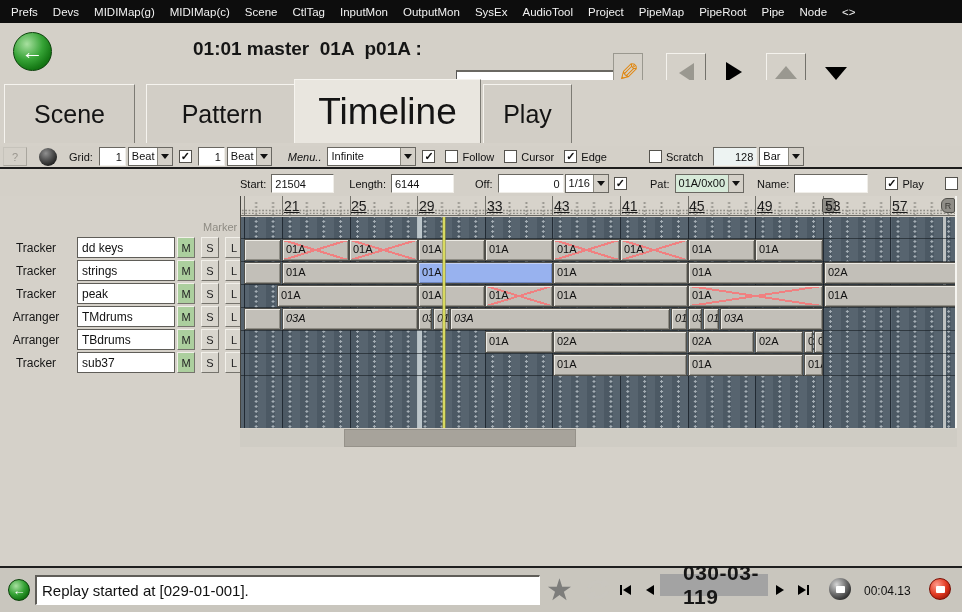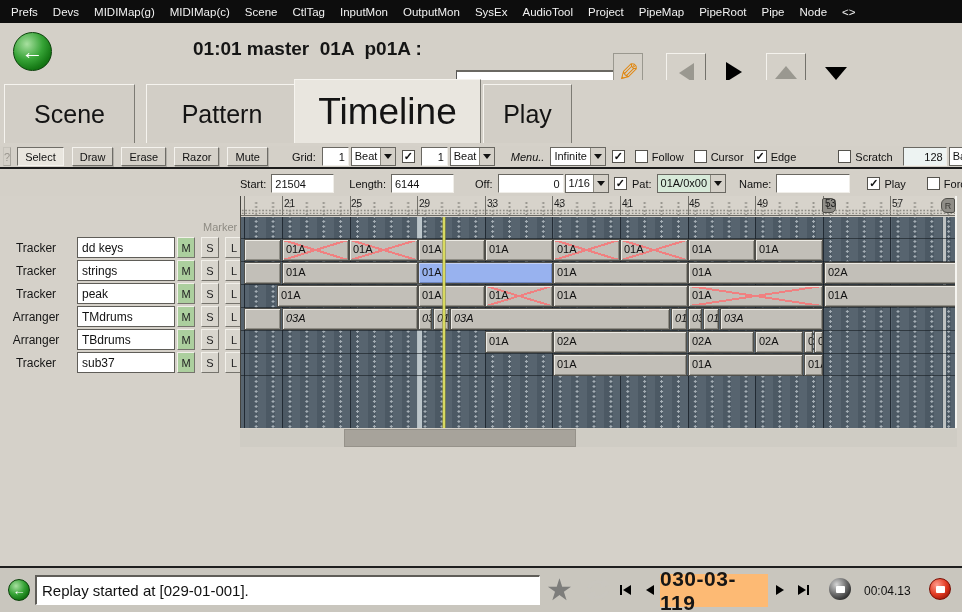--- a/index.html
+++ b/index.html
@@ -94,21 +94,21 @@
   #grid { position:absolute; left:240px; top:0; width:717px; height:232px;
     border-left:1px solid #45443f; border-right:2px solid #f5f4f0; }
   #ruler { position:absolute; left:0; top:0; width:714px; height:20px; background:#d7d3cb;
     border-bottom:1px solid #6e6c66;
     background-image:repeating-linear-gradient(90deg, #74726b 0 1px, transparent 1px 67.6px);
     background-position:41px 0; }
   #ruler::before { content:""; position:absolute; left:0; bottom:1px; width:100%; height:5px;
     background-image:radial-gradient(circle, #8f8d86 0.8px, transparent 1.2px); background-size:3.4px 3px; }
   #ruler::after { content:""; position:absolute; left:0; top:5px; width:100%; height:14px;
     background-image:radial-gradient(circle, #96948d 0.9px, transparent 1.3px); background-size:16.9px 4px; background-position:40.5px 0; }
-  .ruler-num { position:absolute; top:2px; font-size:10px; color:#1c1c1c; z-index:3; }
+  .ruler-num { position:absolute; top:2px; font-size:14px; color:#1c1c1c; z-index:3;text-decoration:underline; }
   .ruler-marker { position:absolute; top:2px; width:14px; height:15px; background:#8f8d87; border:1px solid #504f4a;
     border-radius:2px 5px 5px 2px; z-index:2; color:#3c3b37; font-size:9px; display:flex; align-items:center; justify-content:center; }
   #grid-body { position:absolute; left:0; top:21px; width:714px; height:211px; background-color:#4c5964; overflow:hidden;
     background-image:
       radial-gradient(circle, rgba(170,179,186,0.95) 1px, transparent 1.45px),
       repeating-linear-gradient(90deg, rgba(24,32,40,0.85) 0 1px, transparent 1px 67.6px),
       repeating-linear-gradient(90deg, #57646f 0 8.45px, #4c5964 8.45px 16.9px);
     background-size:16.9px 5px, auto, auto;
     background-position:40.5px 2px, 41px 0, 0 0; }
   #cursor-col { position:absolute; top:0; width:5px; height:211px; background:rgba(208,217,221,0.85); z-index:1; }
@@ -135,22 +135,22 @@
     border:1px solid #fff; border-top:2px solid #5f5d58; border-left:2px solid #5f5d58; font-size:15px; padding:0 5px;
     font-family:"Liberation Sans",sans-serif; color:#111; }
   #star-icon { position:absolute; left:546px; top:4px; font-size:30px; color:#7d7d7b; cursor:pointer; }
   #sync-icon { position:absolute; left:583px; top:9px; cursor:pointer; }
   .t-ctl { position:absolute; display:flex; align-items:center; gap:1px; cursor:pointer; }
   .t-bar { width:2px; height:10px; background:#000; }
   .t-tri-l { width:0; height:0; border-right:8px solid #000; border-top:5px solid transparent; border-bottom:5px solid transparent; }
   .t-tri-r { width:0; height:0; border-left:8px solid #000; border-top:5px solid transparent; border-bottom:5px solid transparent; }
   #skip-start { left:620px; top:17px; } #step-back { left:646px; top:17px; }
   #step-fwd { left:776px; top:17px; } #skip-end { left:798px; top:17px; }
-  #position-display { position:absolute; left:660px; top:6px; width:108px; height:33px; background:#fdba74;
-    display:flex; align-items:center; justify-content:center; font-size:21px; font-weight:bold; color:#161616; letter-spacing:0.5px; }
+  #position-display { position:absolute; left:660px; top:6px; width:108px; height:22px; background:#a3a3a3;
+    display:flex; align-items:center; justify-content:center; font-size:21px; font-weight:bold; color:#161616; letter-spacing:0.5px;padding-left:23px; }
   .sphere-btn { position:absolute; top:10px; width:22px; height:22px; border-radius:50%; cursor:pointer;
     display:flex; align-items:center; justify-content:center; }
   #stop-button { left:829px; background:radial-gradient(circle at 35% 30%, #d6d6d6, #707070 45%, #1e1e1e 85%); }
   #record-button { left:929px; background:radial-gradient(circle at 35% 30%, #ff9d8d, #e13a22 50%, #9c1406 85%); border:1px solid #7a0f04; }
   .sphere-btn .sq { width:9px; height:7px; background:#fff; border-radius:1px; }
   #time-display { position:absolute; left:864px; top:16px; font-size:12px; color:#111; }
 </style>
 </head>
 <body>
 
@@ -200,27 +200,20 @@
 
   <div id="tab-bar">
       <div class="tab" style="left: 4px; width: 131px;">Scene</div>
       <div class="tab" style="left: 146px; width: 152px;">Pattern</div>
       <div class="tab active" style="left: 294px; width: 187px;">Timeline</div>
       <div class="tab" style="left: 483px; width: 89px;">Play</div>
     </div>
 
   <div id="toolbar1">
     <div class="btn disabled" style="width:24px;padding:0;">?</div>
-    <span id="tools-holder" style="display:flex;gap:8px;">
-        <div class="btn pressed">Select</div>
-        <div class="btn">Draw</div>
-        <div class="btn">Erase</div>
-        <div class="btn">Razor</div>
-        <div class="btn">Mute</div>
-      </span>
     <div id="grid-sphere" style="margin-left:6px;"></div>
     <span class="tb-label" style="margin-left:6px;">Grid:</span>
     <input class="tb-input ta-r" style="width: 27px;" value="1">
     <div class="dd" style="width:45px;margin-left:-4px;">
       <span class="dd-text">Beat</span>
       <span class="dd-btn">
           <span class="dd-arrow"></span>
         </span>
     </div>
     <span class="checkbox">
@@ -277,21 +270,21 @@
     <input class="tb-input ta-r" style="width: 66px;" value="0">
     <div class="dd" style="width:53px;margin-left:-4px;">
       <span class="dd-text">1/16</span>
       <span class="dd-btn">
           <span class="dd-arrow"></span>
         </span>
     </div>
     <span class="checkbox">
         <span class="cb-box">✓</span>
       </span>
-    <span class="tb-label" style="margin-left:0;">Pat:</span>
+    <span class="tb-label" style="margin-left:18px;">Pat:</span>
     <div class="dd" id="pat-dd" style="width:70px;">
       <span class="dd-text">01A/0x00</span>
       <span class="dd-btn">
           <span class="dd-arrow"></span>
         </span>
     </div>
     <span class="tb-label" style="margin-left:8px;">Name:</span>
     <input class="tb-input" style="width: 74px;" value="">
     <span style="margin-left:12px;" class="checkbox">
         <span class="cb-box">✓</span>

